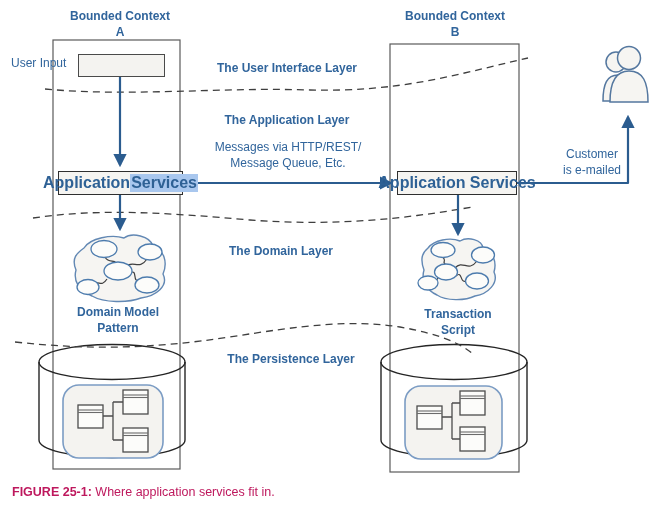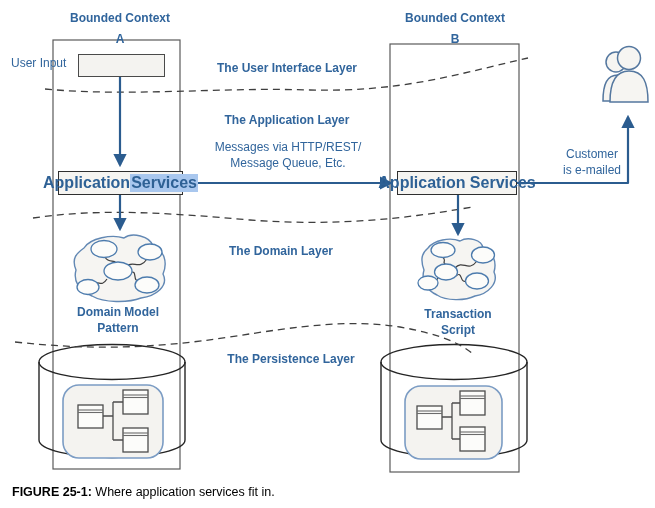--- a/index.html
+++ b/index.html
@@ -6,37 +6,37 @@
   #stage{
     position:relative;width:655px;height:508px;background:#ffffff;overflow:hidden;
     font-family:"Liberation Sans",sans-serif;
   }
   #diagram-svg{position:absolute;left:0;top:0;}
   .lbl{
     position:absolute;color:#31659c;font-size:12px;line-height:16px;
     white-space:pre-line;text-align:center;transform:translateX(-50%);
   }
   .bold{font-weight:bold;}
-  .tight{line-height:21px;text-align:center;}
+  .tight{line-height:16px;text-align:center;}
   .leftalign{transform:none;text-align:left;}
   .uibox{
     position:absolute;left:78px;top:54px;width:85px;height:21px;
     border:1.4px solid #4a4a4a;background:#f4f3f0;
   }
   .svcbox{
     position:absolute;top:171px;height:22px;
     border:1.6px solid #2f2f2f;background:#f5f4f1;
     display:flex;align-items:center;justify-content:center;
     font-weight:bold;font-size:16px;color:#2e6195;white-space:pre;
   }
   #svcbox-a{left:58px;width:123px;}
   #svcbox-b{left:397px;width:118px;}
   .hl{background:#a9c7ee;padding:0 1px;}
   #caption{
-    position:absolute;left:12px;top:485px;font-size:12.5px;color:#000000;
+    position:absolute;left:12px;top:485px;font-size:12.5px;color:#be185d;
     white-space:pre;
   }
   #caption .cap-label{font-weight:bold;}
 </style>
 </head>
 <body>
 
 <div id="stage">
 
   <svg id="diagram-svg" width="655" height="508" viewBox="0 0 655 508">

